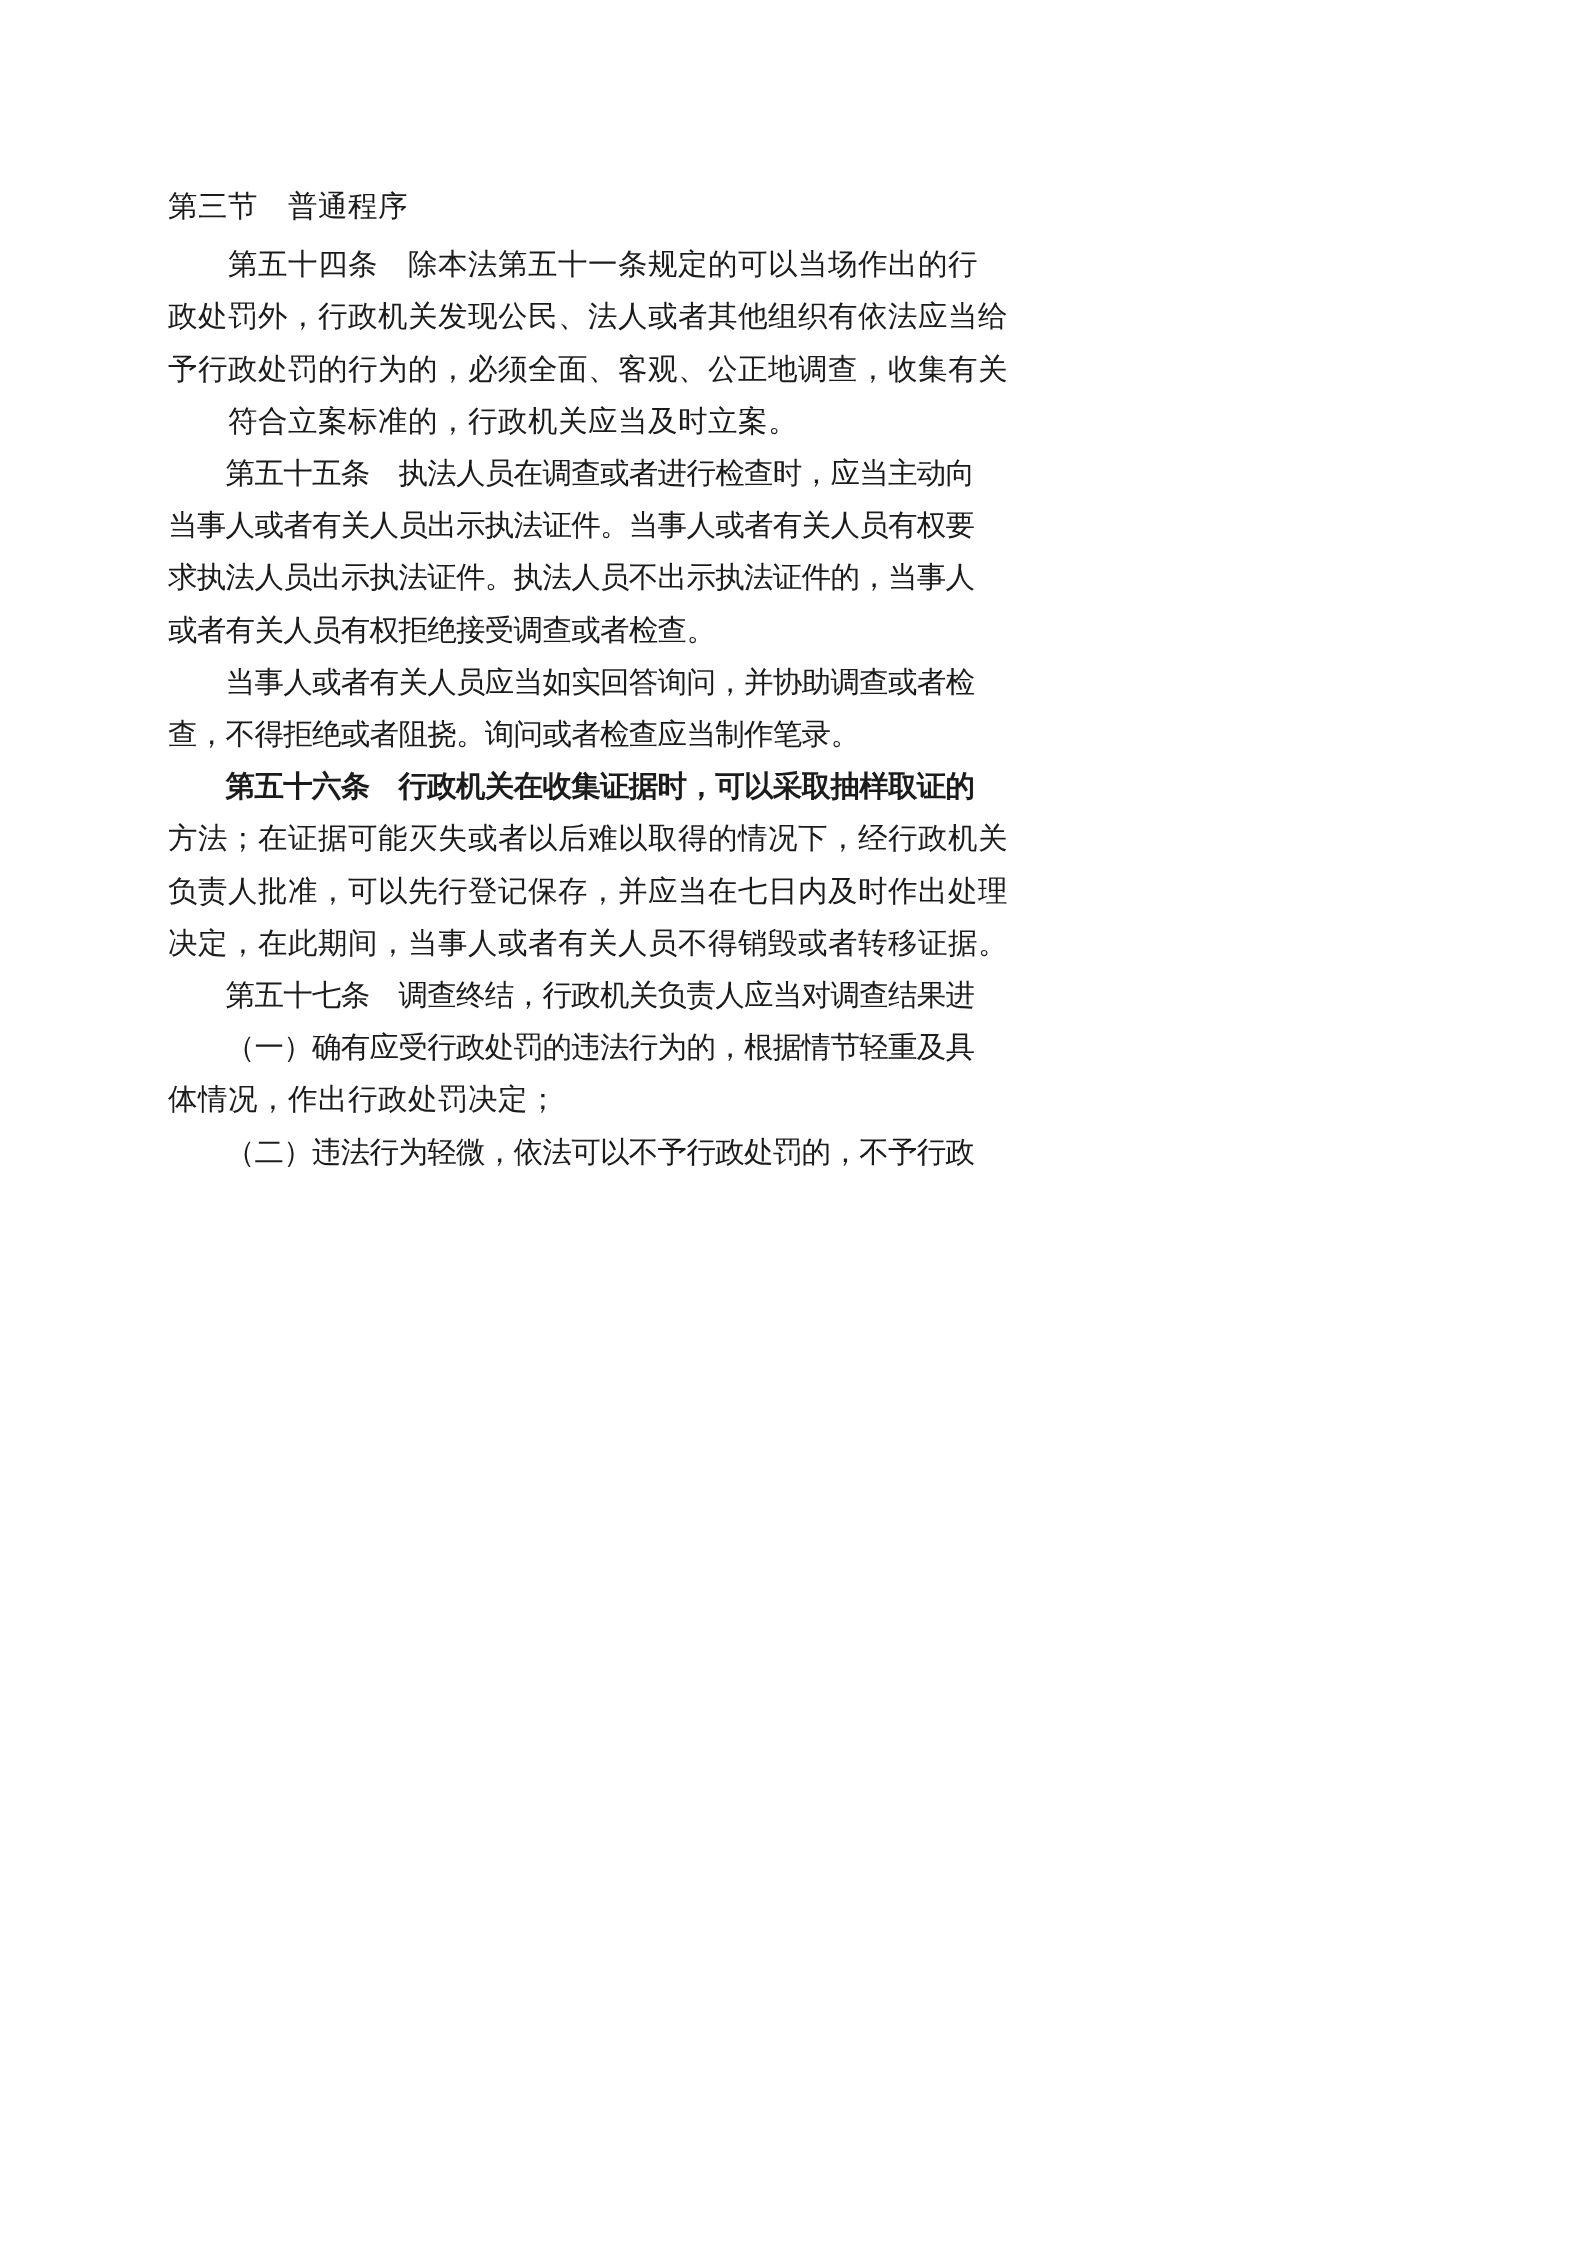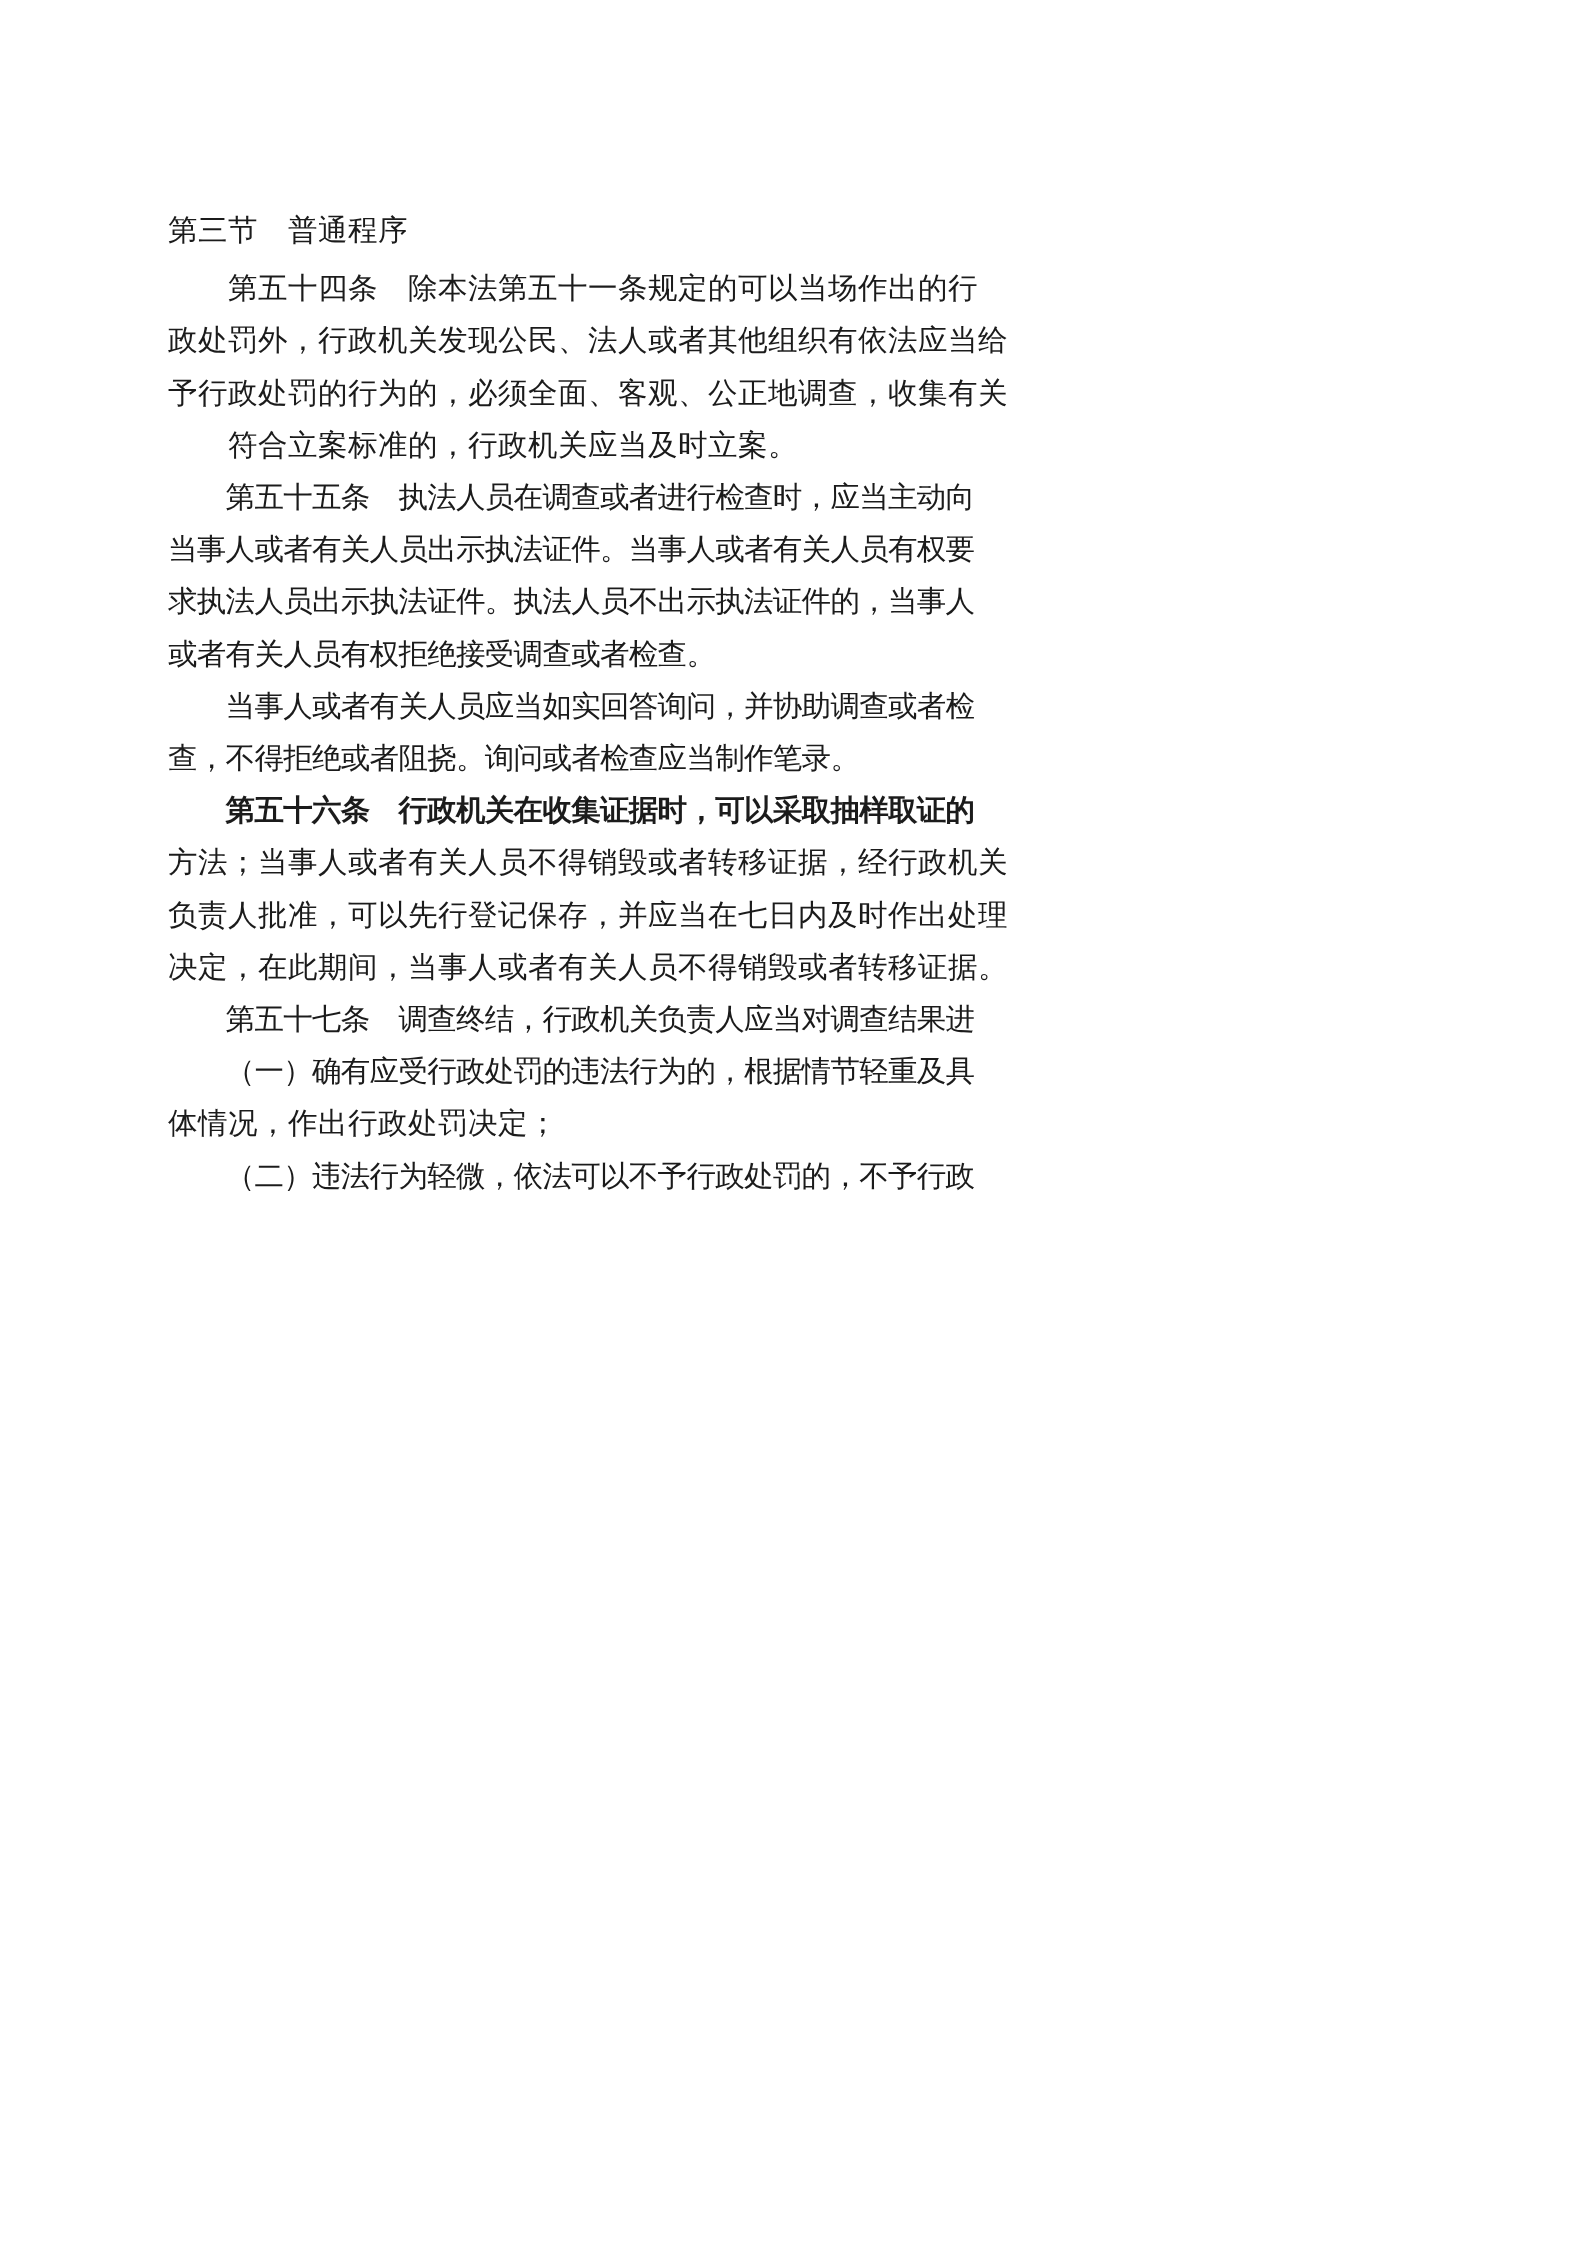--- a/index.html
+++ b/index.html
@@ -23,21 +23,21 @@
     top: 0;
     width: 1587px;
     height: 2245px;
     background: #ffffff;
   }
 
   
   #text-column {
     position: absolute;
     left: 168px;
-    top: 204px;
+    top: 180px;
     width: 786px;
   }
 
   .doc-line {
     font-size: 29.5px;
     line-height: 52.2px;
     letter-spacing: 0.5px;
     color: #1b1b1b;
     white-space: pre;
     font-weight: 400;
@@ -76,21 +76,21 @@
     <div class="doc-line" style="color: rgb(27, 27, 27);">　　符合立案标准的，行政机关应当及时立案。</div>
 
     <div class="doc-line tight" style="color: rgb(27, 27, 27);">　　第五十五条　执法人员在调查或者进行检查时，应当主动向</div>
     <div class="doc-line tight" style="color: rgb(27, 27, 27);">当事人或者有关人员出示执法证件。当事人或者有关人员有权要</div>
     <div class="doc-line tight" style="color: rgb(27, 27, 27);">求执法人员出示执法证件。执法人员不出示执法证件的，当事人</div>
     <div class="doc-line tight" style="color: rgb(27, 27, 27);">或者有关人员有权拒绝接受调查或者检查。</div>
     <div class="doc-line tight" style="color: rgb(27, 27, 27);">　　当事人或者有关人员应当如实回答询问，并协助调查或者检</div>
     <div class="doc-line tight" style="color: rgb(27, 27, 27);">查，不得拒绝或者阻挠。询问或者检查应当制作笔录。</div>
 
     <div class="doc-line tight" style="color: rgb(27, 27, 27); font-weight: bold;">　　第五十六条　行政机关在收集证据时，可以采取抽样取证的</div>
-    <div class="doc-line" style="color: rgb(27, 27, 27);">方法；当事人或者有关人员不得销毁或者转移证据，经行政机关</div>
+    <div class="doc-line" style="color: rgb(27, 27, 27);">方法；在证据可能灭失或者以后难以取得的情况下，经行政机关</div>
     <div class="doc-line" style="color: rgb(27, 27, 27);">负责人批准，可以先行登记保存，并应当在七日内及时作出处理</div>
     <div class="doc-line" style="color: rgb(27, 27, 27);">决定，在此期间，当事人或者有关人员不得销毁或者转移证据。</div>
 
     <div class="doc-line tight" style="color: rgb(27, 27, 27);">　　第五十七条　调查终结，行政机关负责人应当对调查结果进</div>
     <div class="doc-line tight" style="color: rgb(27, 27, 27);">　　（一）确有应受行政处罚的违法行为的，根据情节轻重及具</div>
     <div class="doc-line" style="color: rgb(27, 27, 27);">体情况，作出行政处罚决定；</div>
     <div class="doc-line tight" style="color: rgb(27, 27, 27);">　　（二）违法行为轻微，依法可以不予行政处罚的，不予行政</div>
 
   </div>
 </div>

